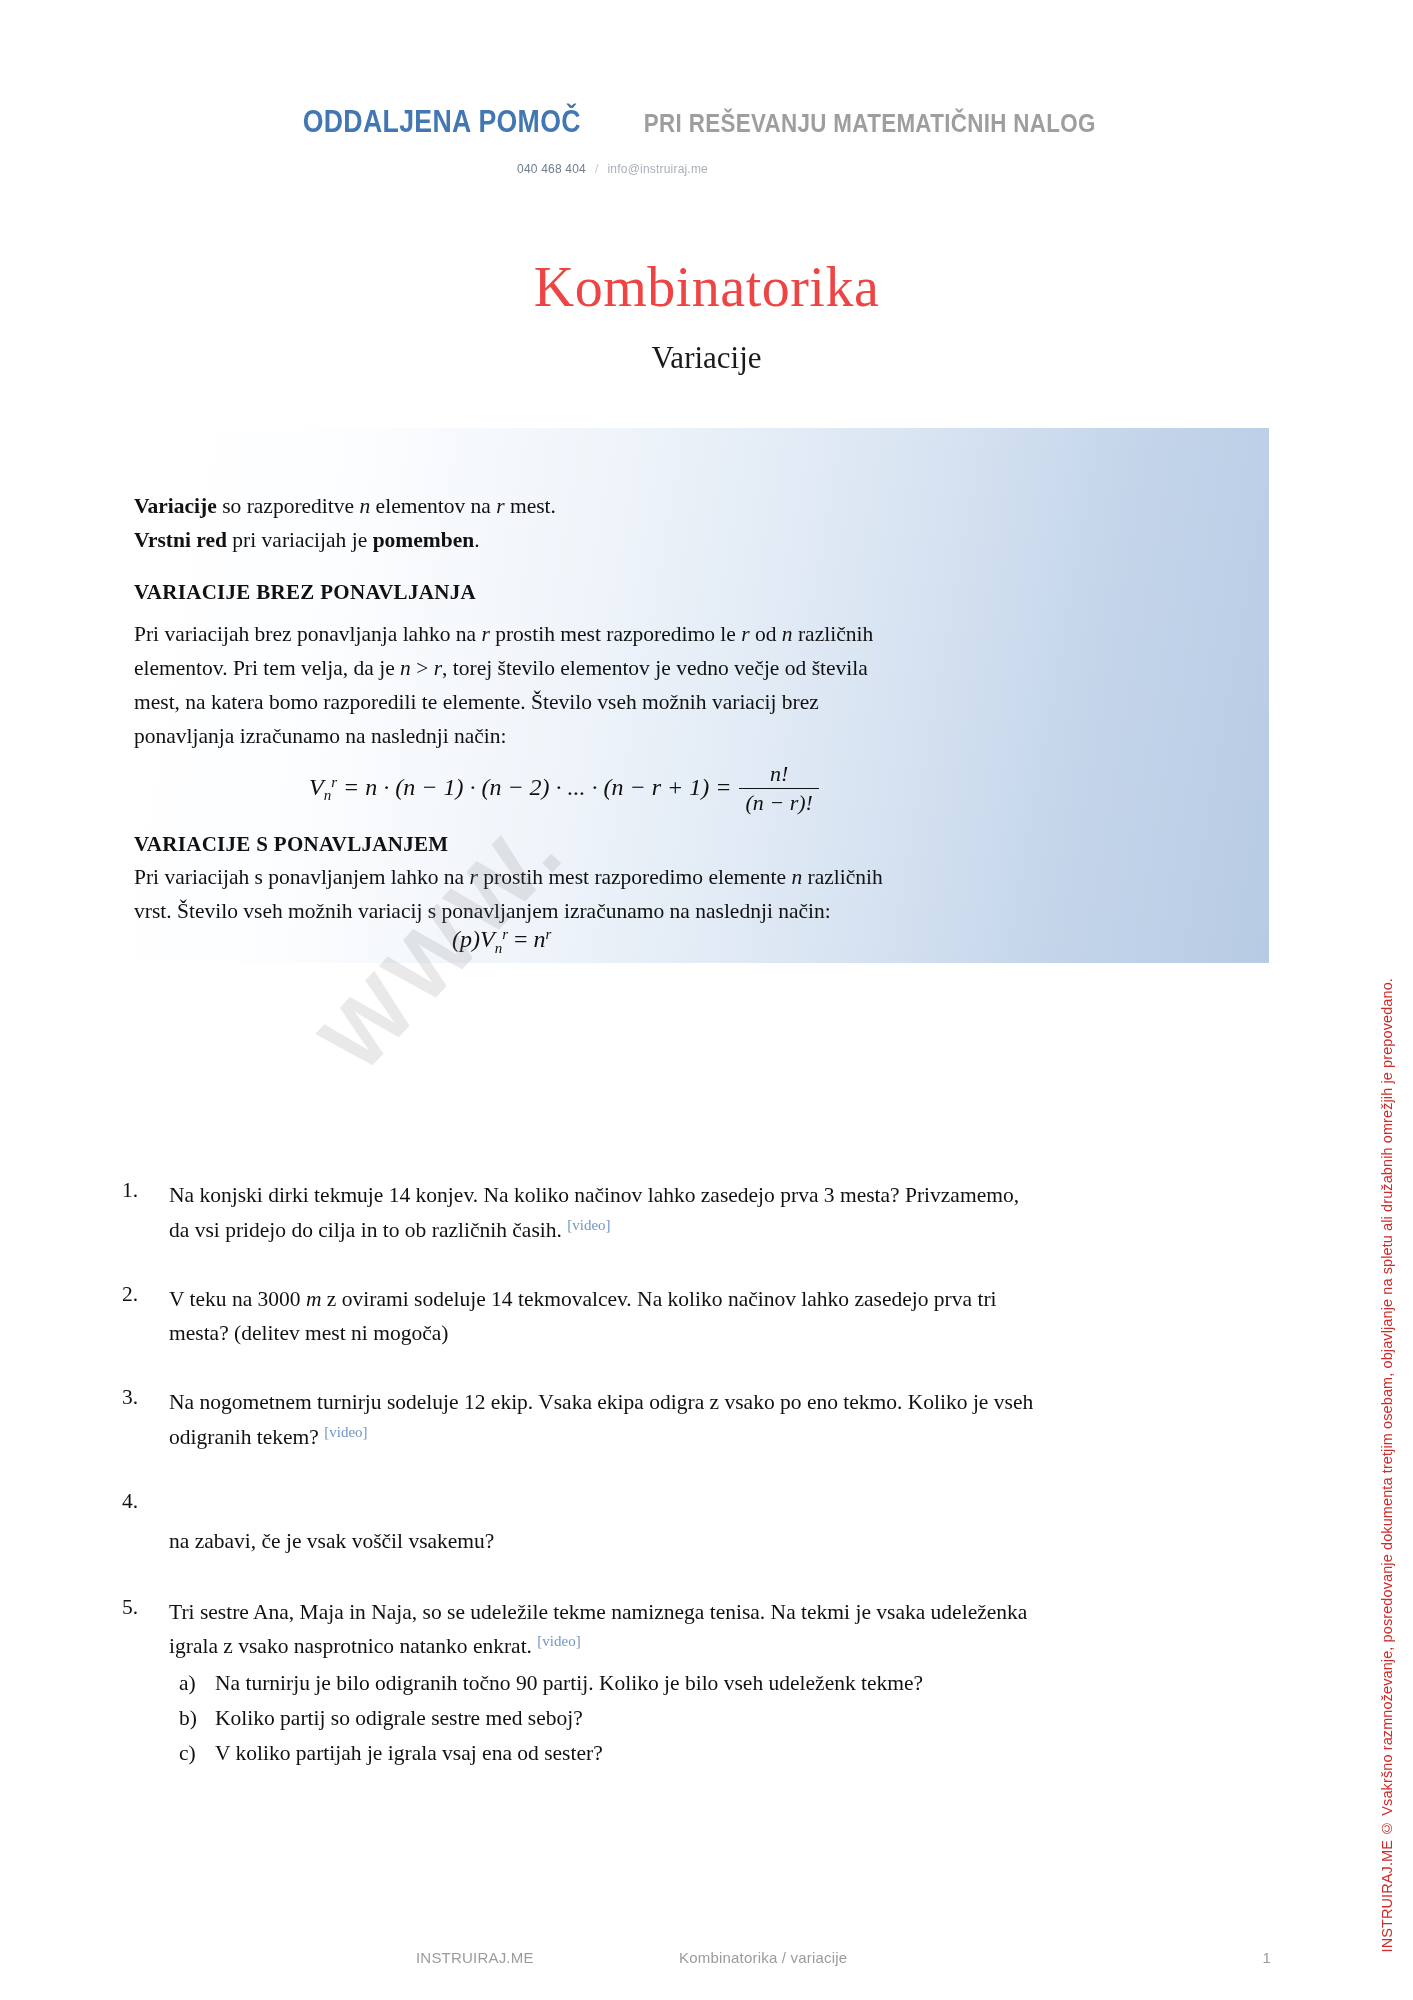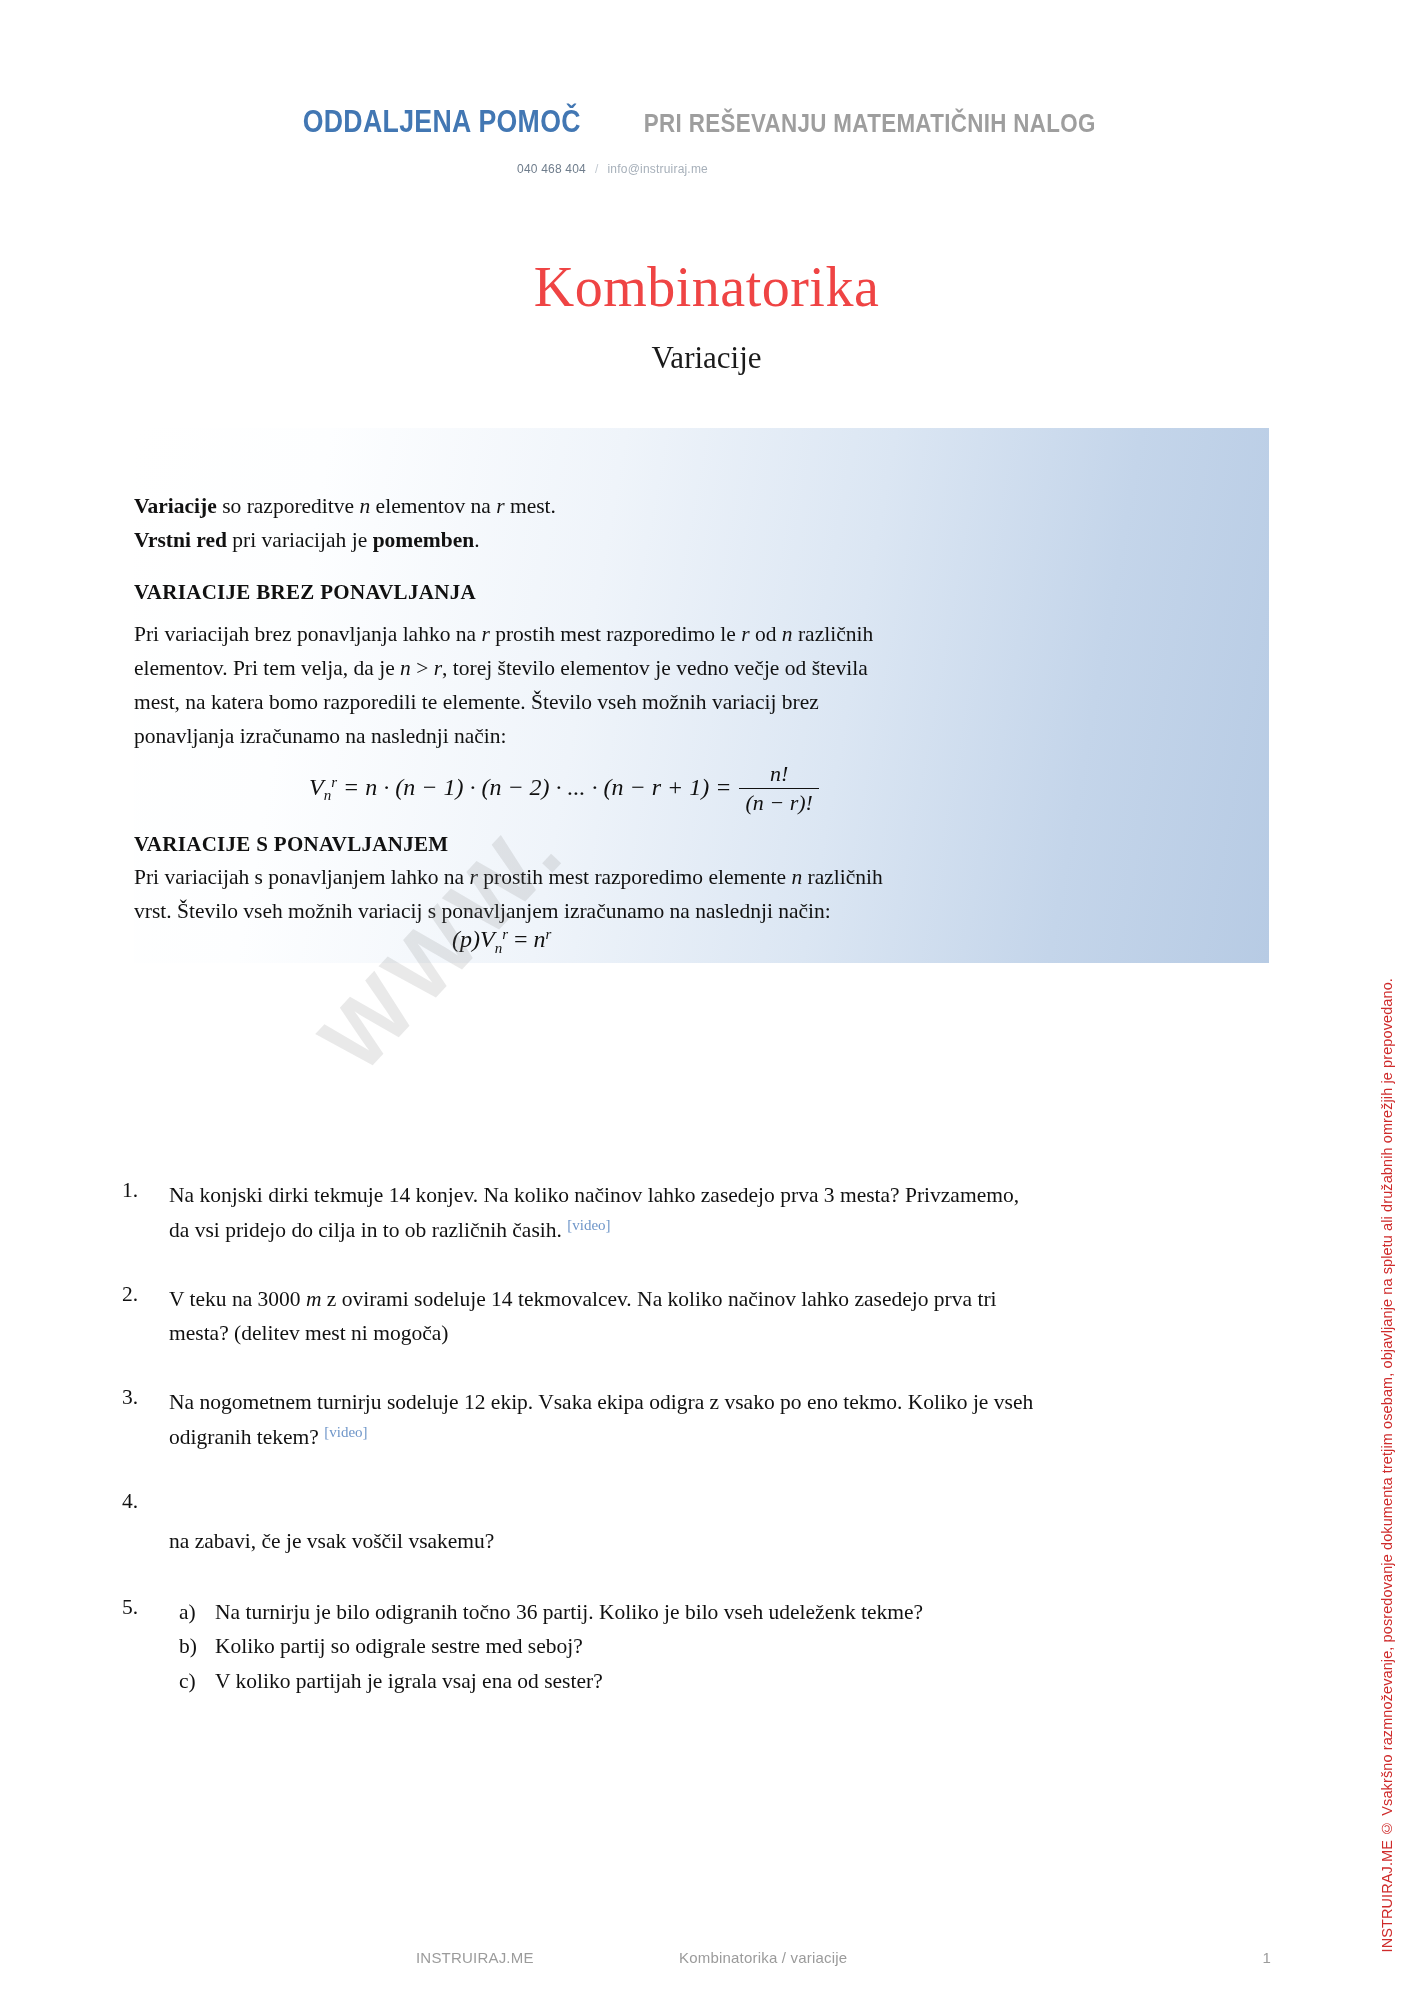--- a/index.html
+++ b/index.html
@@ -308,24 +308,29 @@
   <div class="problem" style="margin-top:34px;">
     <div class="p-num">4.</div>
     <div class="p-text">
       <br>
       <span>na zabavi, če je vsak voščil vsakemu?</span>
     </div>
   </div>
 
   <div class="problem" style="margin-top:36px;">
     <div class="p-num">5.</div>
+    <div class="p-text">
+      <span>Tri sestre Ana, Maja in Naja, so se udeležile tekme namiznega tenisa. Na tekmi je vsaka udeleženka</span><br>
+      <span>igrala z vsako nasprotnico natanko enkrat.</span>
+      <span class="videolink">[video]</span>
+    </div>
     <div class="sublist">
       <div class="sub-item">
         <span class="sub-label">a)</span>
-        <span>Na turnirju je bilo odigranih točno 36 partij. Koliko je bilo vseh udeleženk tekme?</span>
+        <span>Na turnirju je bilo odigranih točno 90 partij. Koliko je bilo vseh udeleženk tekme?</span>
       </div>
       <div class="sub-item">
         <span class="sub-label">b)</span>
         <span>Koliko partij so odigrale sestre med seboj?</span>
       </div>
       <div class="sub-item">
         <span class="sub-label">c)</span>
         <span>V koliko partijah je igrala vsaj ena od sester?</span>
       </div>
     </div>

